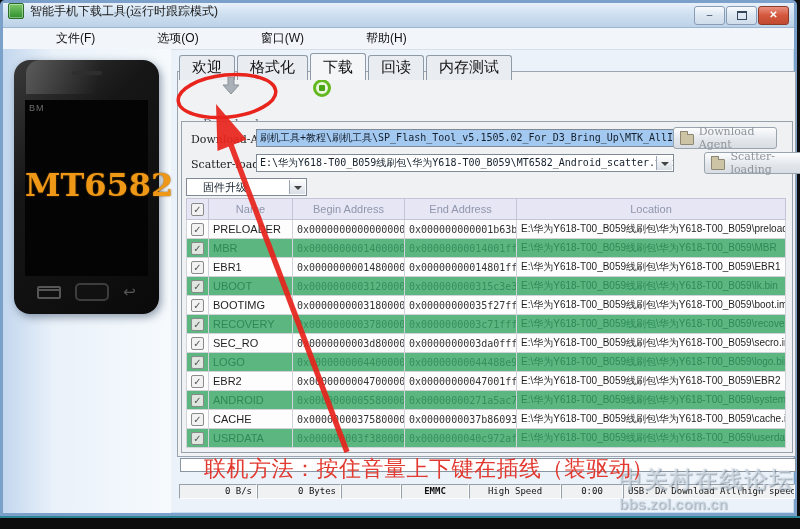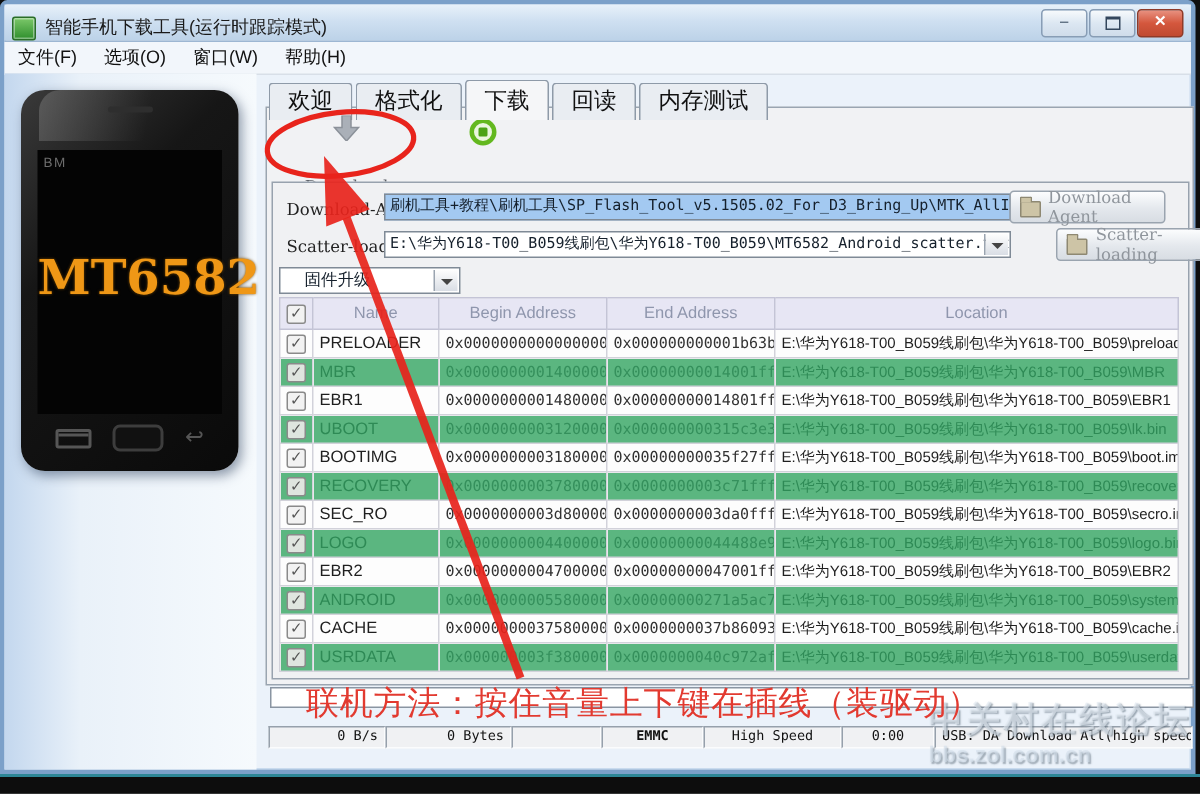--- a/index.html
+++ b/index.html
@@ -3,36 +3,36 @@
 <meta charset="utf-8">
 <style>
   html,body{margin:0;padding:0;background:#222;}
   #stage{position:relative;width:800px;height:529px;overflow:hidden;background:#0e0e0e;
          font-family:"Liberation Sans",sans-serif;-webkit-font-smoothing:antialiased;}
   
   .win{position:absolute;left:0;top:0;width:791px;height:510px;border:3px solid #7ba0c9;
        border-radius:5px 5px 0 0;background:#ebf2fa;box-shadow:inset 0 0 0 1px #c9dbee;}
   .titlebar{position:absolute;left:0;top:0;right:0;height:24px;
             background:linear-gradient(#e8f1fa,#cfe0f1 45%,#bcd2e8);
-            border-bottom:1px solid #9db6d2;display:flex;align-items:flex-end;}
+            border-bottom:1px solid #9db6d2;display:flex;align-items:flex-start;}
   .appicon{width:14px;height:14px;margin:0 6px 0 5px;border-radius:2px;
            background:linear-gradient(#7cc86a,#2f8f2d);border:1px solid #2a6e28;
            box-shadow:inset 0 0 0 1px rgba(255,255,255,.4);}
   .title{font-size:12px;color:#1a1a1a;}
   .winbtns{position:absolute;right:5px;top:3px;display:flex;gap:1px;}
   .wbtn{width:29px;height:17px;border:1px solid #889db5;border-radius:3px;
         background:linear-gradient(#f7fafc,#dce7f2 50%,#cfdcea);
         font-size:10px;line-height:15px;text-align:center;color:#33465c;cursor:default;}
   .wbtn.close{background:linear-gradient(#e89180,#d4573d 50%,#c04a31);color:#fff;
               border-color:#8e3a28;font-weight:bold;}
   .maxglyph{display:inline-block;width:8px;height:6px;border:1px solid #33465c;
             border-top-width:2px;margin-top:4px;background:transparent;}
   .menubar{position:absolute;left:0;top:25px;right:0;height:21px;background:#f2f6fb;
            border-bottom:1px solid #d8dfe8;display:flex;align-items:center;font-size:12px;color:#111;}
-  .menuitem{padding:2px 9px;}
+  .menuitem{padding:2px 9px;margin-left:44px;}
   
   .leftpanel{position:absolute;left:0;top:46px;width:168px;height:464px;
              background:linear-gradient(90deg,#c3d7ee,#e9f1f9 30%,#f6fafd);}
   .phone{position:absolute;left:11px;top:11px;width:145px;height:254px;border-radius:16px;
          background:linear-gradient(135deg,#3a3a3a,#161616 35%,#0a0a0a);
          box-shadow:2px 3px 8px rgba(40,60,90,.5);}
   .phone .gloss{position:absolute;left:8%;top:0;width:84%;height:34px;border-radius:14px 14px 0 0;
          background:linear-gradient(100deg,rgba(255,255,255,.18),rgba(255,255,255,0) 60%);}
   .speaker{position:absolute;left:50%;top:11px;width:30px;height:4px;margin-left:-15px;
            border-radius:2px;background:#2e2e2e;}

